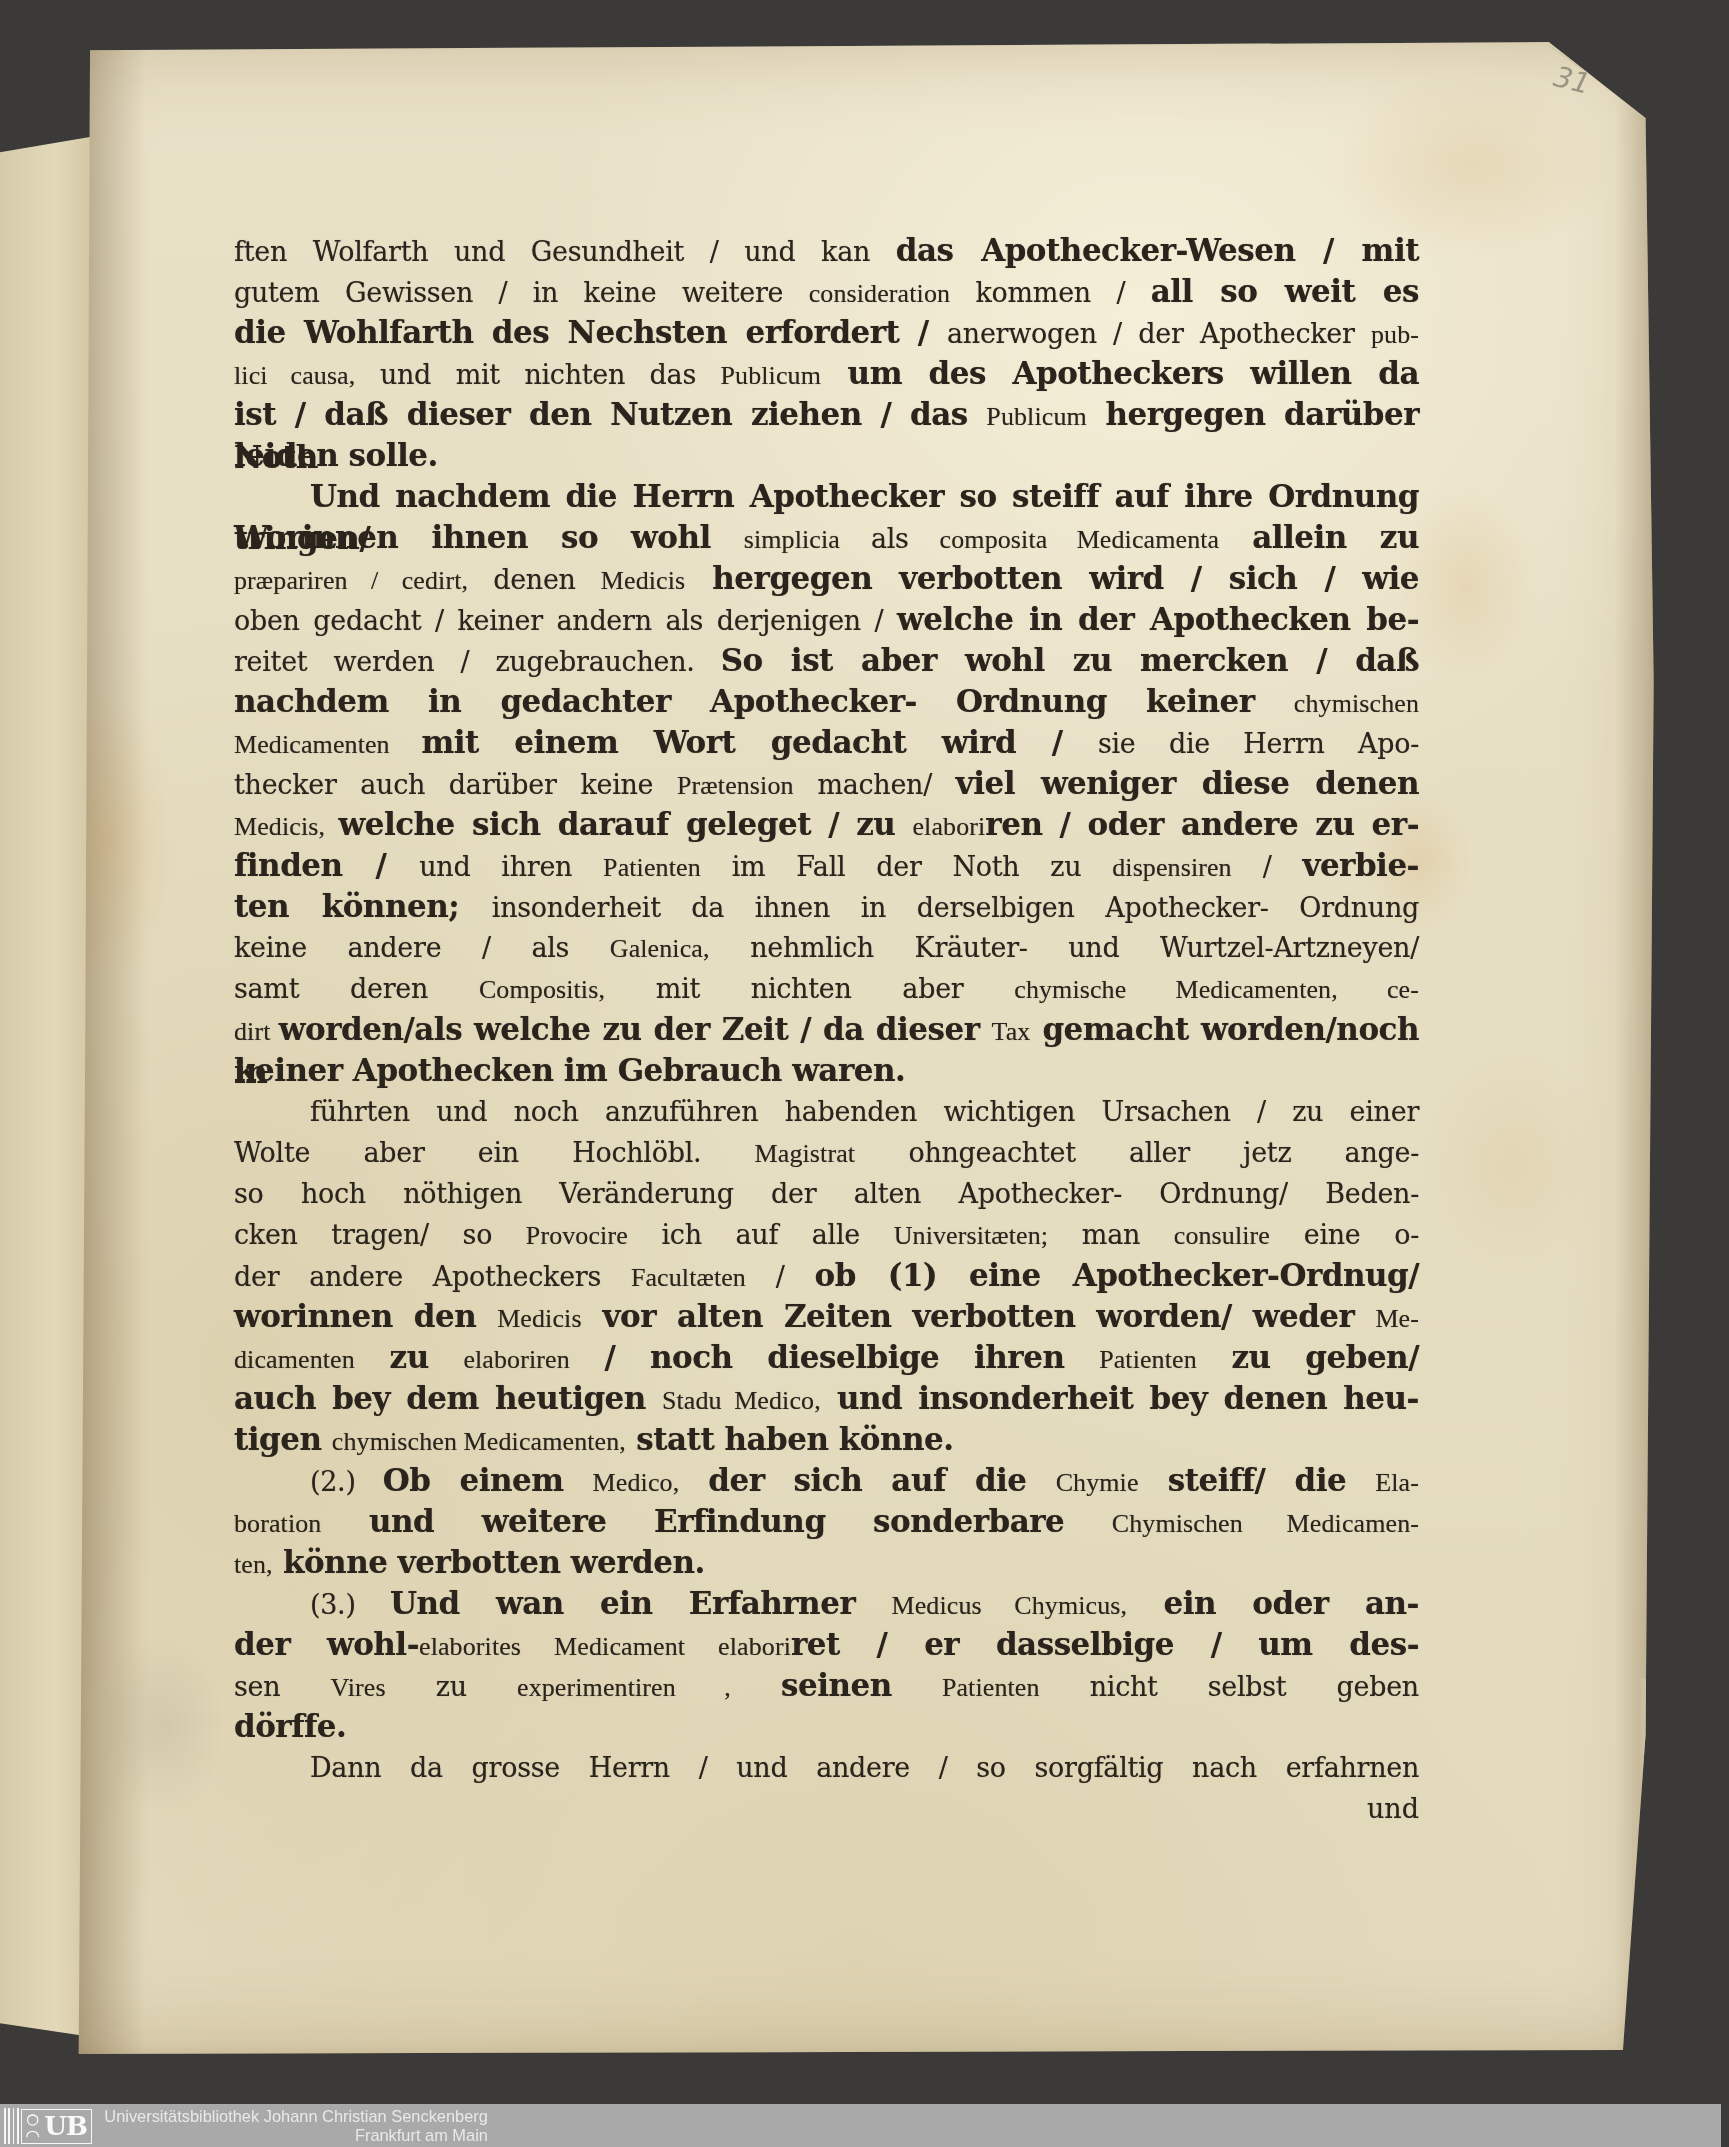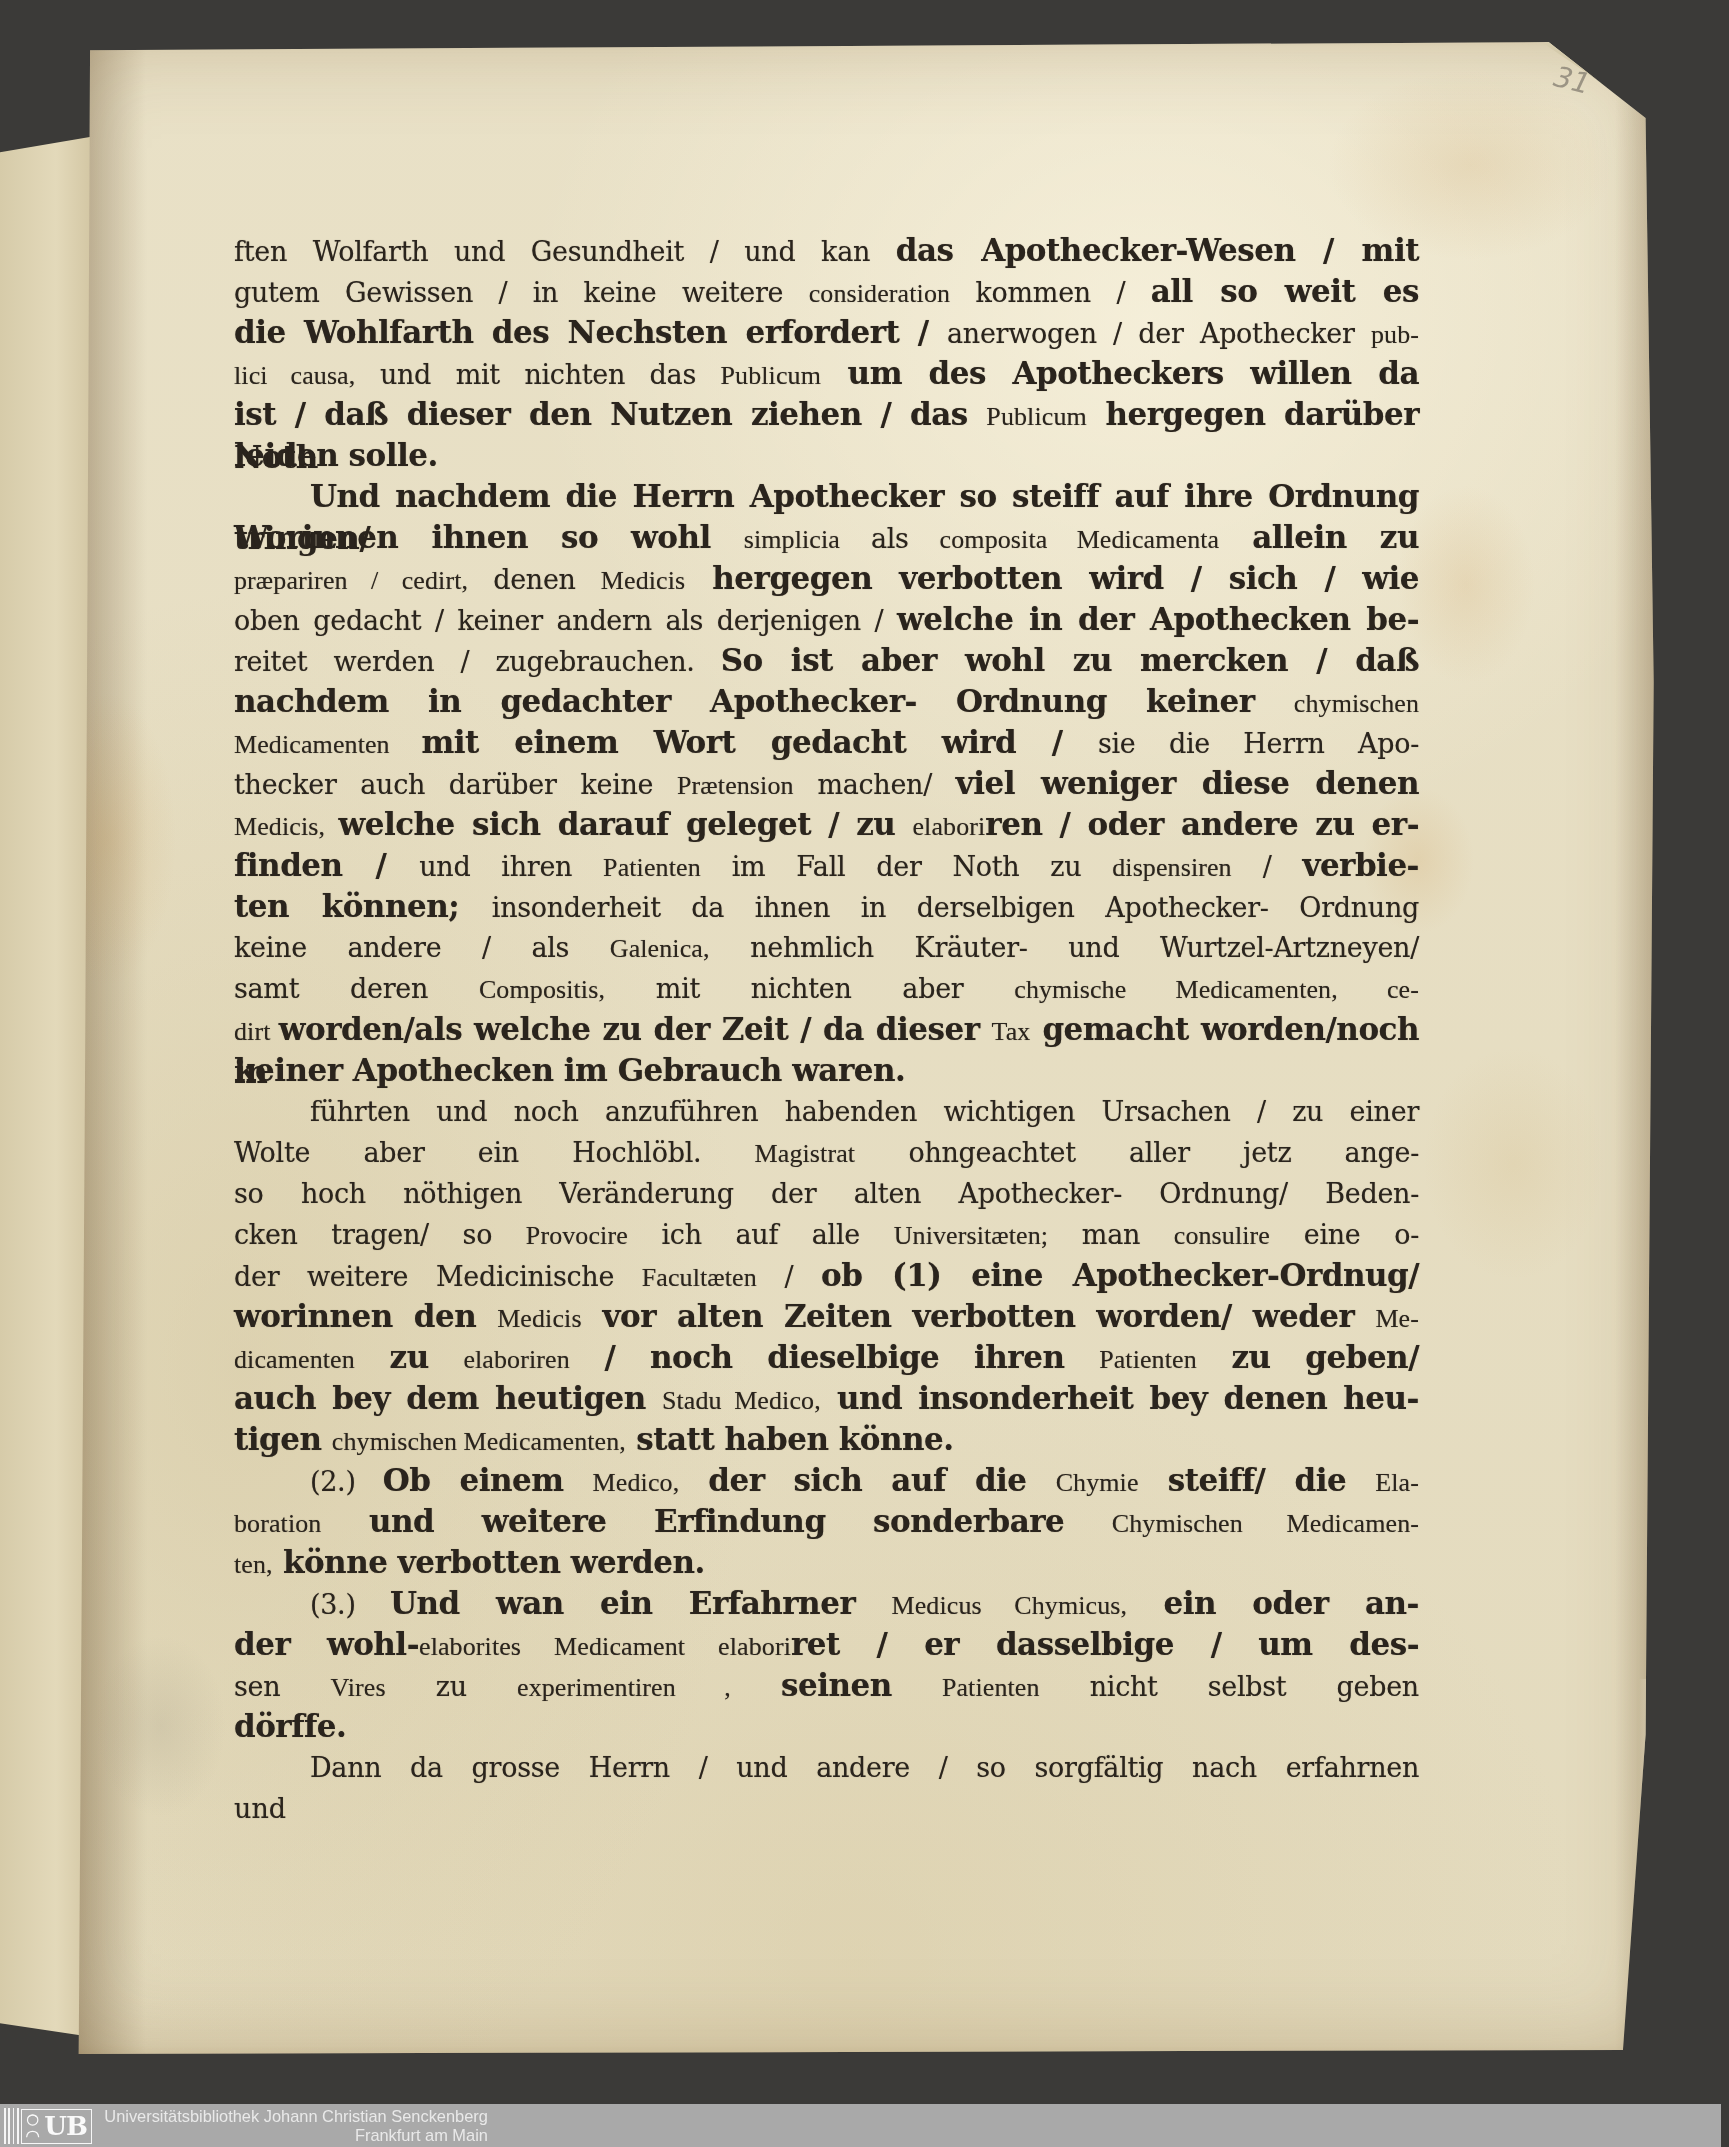--- a/index.html
+++ b/index.html
@@ -69,21 +69,21 @@
     text-align:justify;text-align-last:justify;
     font-size:27px;letter-spacing:-0.3px;
     text-shadow:0 0 0.9px rgba(43,34,22,.45);
     white-space:nowrap;
   }
   .tline{white-space:normal;}
   .tline.pl{text-align-last:left;}
   .para.indent .tline:first-child{text-indent:76px;}
   .seg-b{font-weight:700;font-size:31px;letter-spacing:-0.5px;}
   .seg-l{font-family:"Liberation Serif",serif;font-size:26px;letter-spacing:0.1px;}
-  .catchword{line-height:41px;font-size:27px;text-shadow:0 0 0.9px rgba(43,34,22,.45);}
+  .catchword{line-height:41px;font-size:27px;text-align:right;text-shadow:0 0 0.9px rgba(43,34,22,.45);}
 
   
   .footer{
     position:absolute;left:0;right:8px;bottom:0;height:44px;
     background:var(--bar,#a9a9a9);display:flex;align-items:center;z-index:5;
   }
   .ub-logo{display:flex;align-items:center;height:36px;margin-left:4.3px;}
   .ub-books{width:14.7px;height:36px;margin-right:1.7px;
     background:repeating-linear-gradient(90deg,rgba(250,250,250,.95) 0 1.7px,rgba(250,250,250,0) 1.7px 4.3px);}
   .ub-box{display:flex;align-items:center;height:35px;border:1.7px solid #f7f7f7;padding:0 4.3px 0 2.6px;box-sizing:border-box;}
@@ -136,21 +136,21 @@
           <div class="tline"><span class="seg-f">keine andere / als </span><span class="seg-l">Galenica,</span><span class="seg-f"> nehmlich Kräuter- und Wurtzel-Artzneyen/</span></div>
           <div class="tline"><span class="seg-f">samt deren </span><span class="seg-l">Compositis,</span><span class="seg-f"> mit nichten aber </span><span class="seg-l">chymische Medicamenten, ce-</span></div>
           <div class="tline"><span class="seg-l">dirt </span><span class="seg-b">worden/als welche zu der Zeit / da dieser </span><span class="seg-l">Tax</span><span class="seg-b"> gemacht worden/noch in</span></div>
           <div class="tline pl"><span class="seg-b">keiner Apothecken im Gebrauch waren.</span></div>
         </div>
         <div class="para indent">
           <div class="tline"><span class="seg-f">führten und noch anzuführen habenden wichtigen Ursachen / zu einer</span></div>
           <div class="tline"><span class="seg-f">Wolte aber ein Hochlöbl. </span><span class="seg-l">Magistrat</span><span class="seg-f"> ohngeachtet aller jetz ange-</span></div>
           <div class="tline"><span class="seg-f">so hoch nöthigen Veränderung der alten Apothecker- Ordnung/ Beden-</span></div>
           <div class="tline"><span class="seg-f">cken tragen/ so </span><span class="seg-l">Provocire</span><span class="seg-f"> ich auf alle </span><span class="seg-l">Universitæten;</span><span class="seg-f"> man </span><span class="seg-l">consulire</span><span class="seg-f"> eine o-</span></div>
-          <div class="tline"><span class="seg-f">der weitere Medicinische </span><span class="seg-l">Facultæten</span><span class="seg-f"> / </span><span class="seg-b">ob (1) eine Apothecker-Ordnug/</span></div>
+          <div class="tline"><span class="seg-f">der andere Apotheckers </span><span class="seg-l">Facultæten</span><span class="seg-f"> / </span><span class="seg-b">ob (1) eine Apothecker-Ordnug/</span></div>
           <div class="tline"><span class="seg-b">worinnen den </span><span class="seg-l">Medicis</span><span class="seg-b"> vor alten Zeiten verbotten worden/ weder </span><span class="seg-l">Me-</span></div>
           <div class="tline"><span class="seg-l">dicamenten</span><span class="seg-b"> zu </span><span class="seg-l">elaboriren</span><span class="seg-b"> / noch dieselbige ihren </span><span class="seg-l">Patienten</span><span class="seg-b"> zu geben/</span></div>
           <div class="tline"><span class="seg-b">auch bey dem heutigen </span><span class="seg-l">Stadu Medico,</span><span class="seg-b"> und insonderheit bey denen heu-</span></div>
           <div class="tline pl"><span class="seg-b">tigen </span><span class="seg-l">chymischen Medicamenten,</span><span class="seg-b"> statt haben könne.</span></div>
         </div>
         <div class="para indent">
           <div class="tline"><span class="seg-f">(2.) </span><span class="seg-b">Ob einem </span><span class="seg-l">Medico,</span><span class="seg-b"> der sich auf die </span><span class="seg-l">Chymie</span><span class="seg-b"> steiff/ die </span><span class="seg-l">Ela-</span></div>
           <div class="tline"><span class="seg-l">boration</span><span class="seg-b"> und weitere Erfindung sonderbare </span><span class="seg-l">Chymischen Medicamen-</span></div>
           <div class="tline pl"><span class="seg-l">ten,</span><span class="seg-b"> könne verbotten werden.</span></div>
         </div>

